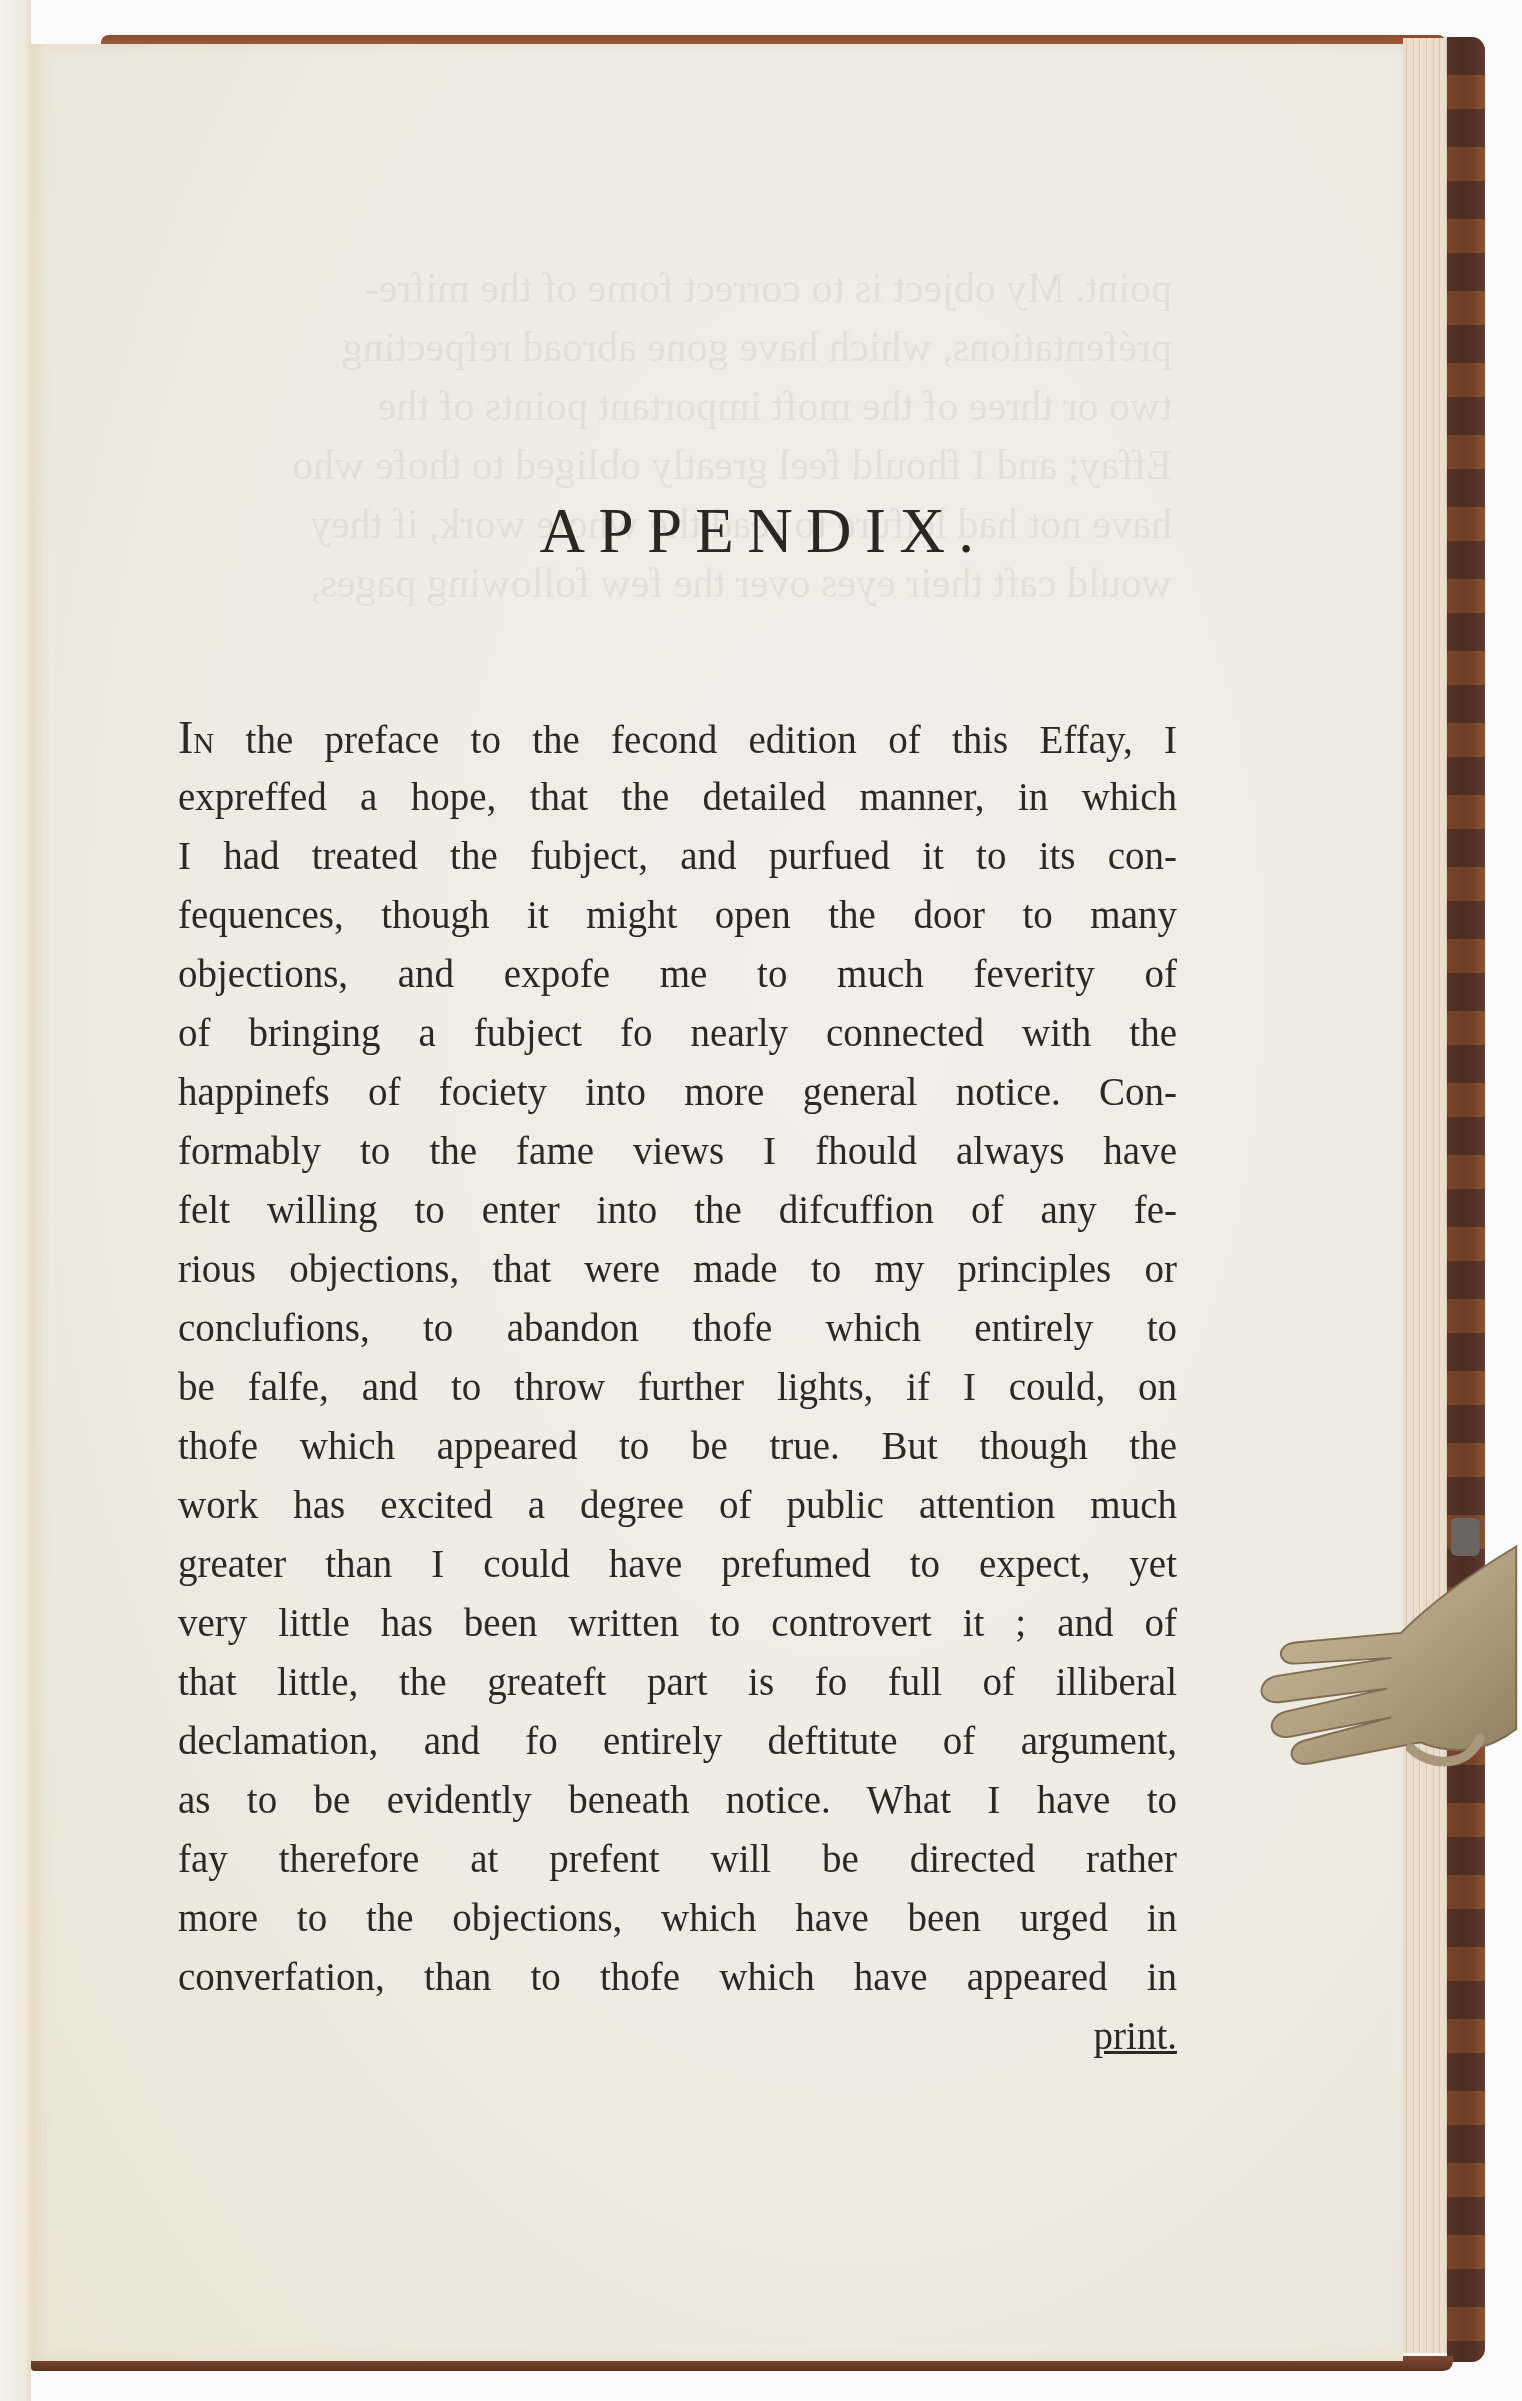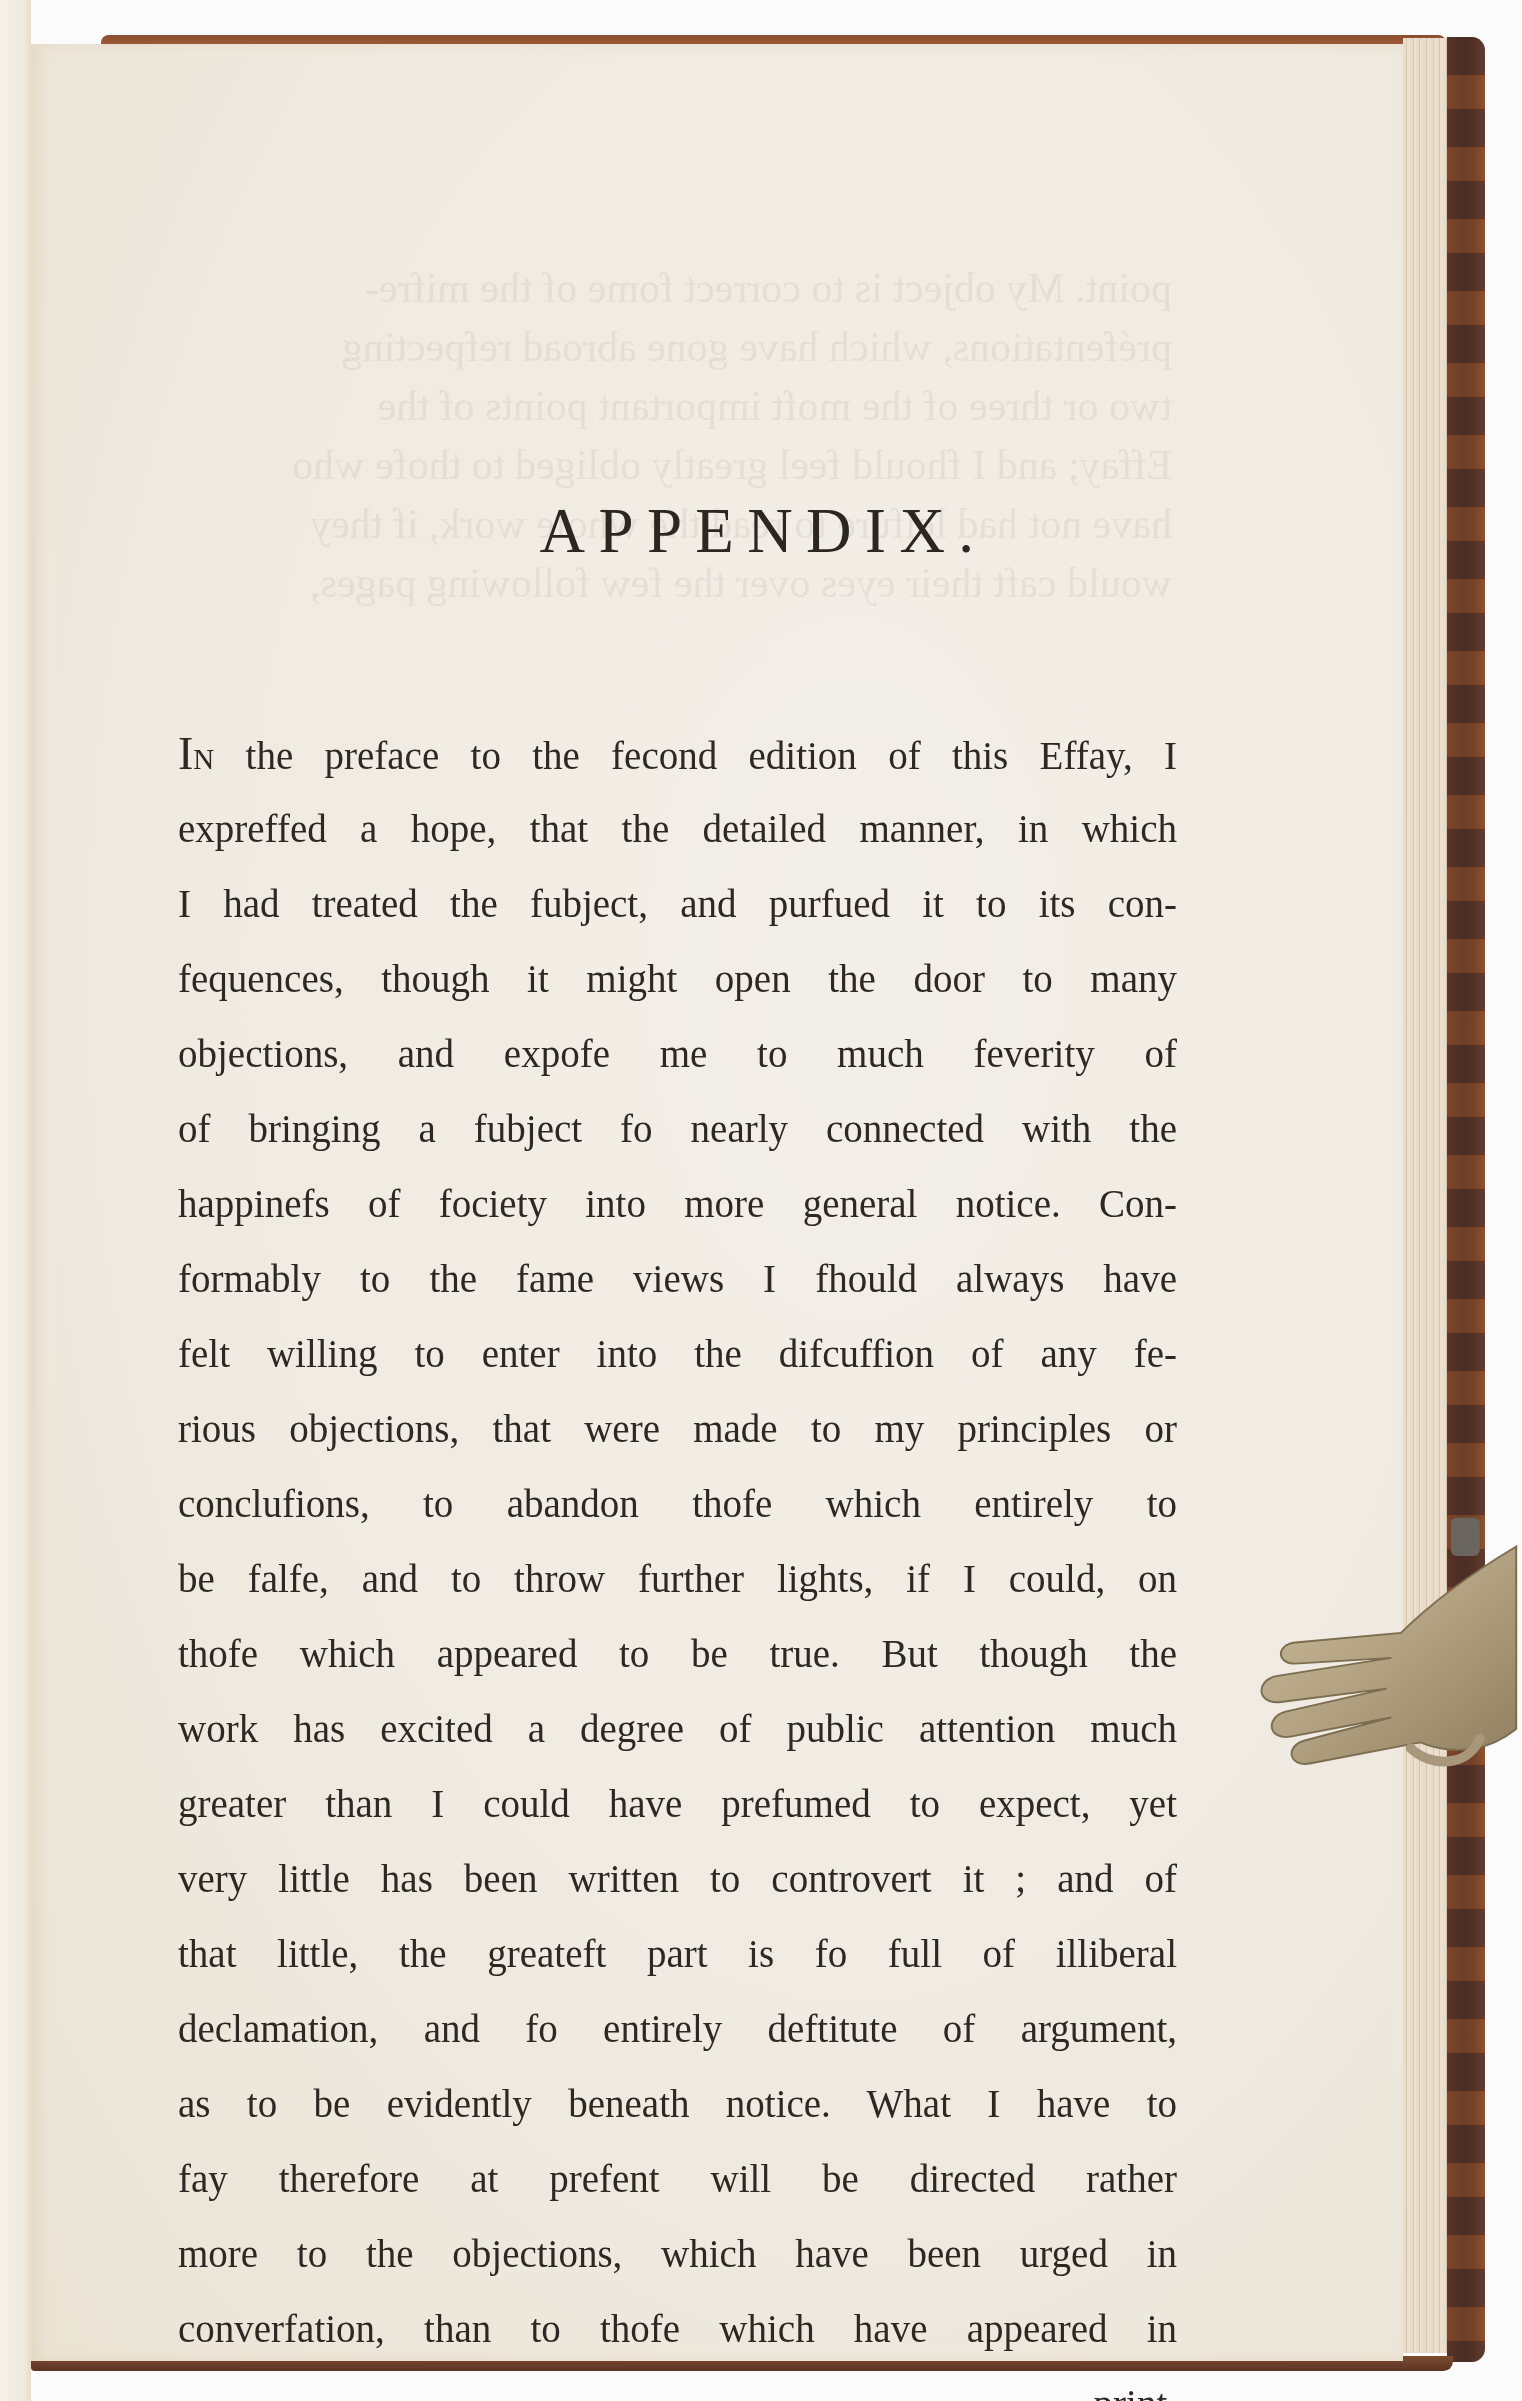--- a/index.html
+++ b/index.html
@@ -16,21 +16,21 @@
           border-radius:0 13.4px 13.4px 0; }
   .spine::after { content:""; position:absolute; inset:0;
           background:repeating-linear-gradient(180deg,rgba(60,40,40,0.55) 0 38px,rgba(140,80,50,0.35) 38px 72px); border-radius:0 13.4px 13.4px 0; }
   .bottom-board { position:absolute; left:31px; top:2356px; width:1422px; height:15.4px; background:linear-gradient(180deg,#7e4a30,#5c3424); border-radius:0 0 9.6px 3.8px; }
   .ghost { position:absolute; left:173px; top:259px; width:999px; color:rgba(120,110,100,0.10);
           font-family:"Liberation Serif", serif; font-size:42px; line-height:59px; transform:scaleX(-1); white-space:pre; }
   .heading { position:absolute; left:4px; width:1403px; top:495px; text-align:center;
           font-family:"Liberation Serif", serif; font-size:63px; letter-spacing:13.4px; color:#2c2522; padding-left:58px; }
   .body { position:absolute; left:178px; top:708px; width:999px;
           font-family:"Liberation Serif", serif; font-size:39px; line-height:59px; color:#2e2724; }
-  .line { display:block; text-align:justify; text-align-last:justify; white-space:nowrap; overflow:visible; height:59px;margin-top:16px; }
+  .line { display:block; text-align:justify; text-align-last:justify; white-space:nowrap; overflow:visible; height:59px; }
   .line.last { text-align:center; text-align-last:right;text-decoration:underline; }
   .dropcap { font-size:46px; }
   .sc { font-size:29px; }
   .hand { position:absolute; left:1228px; top:1460px; width:295px; height:317px; }
 </style>
 </head>
 <body>
 
 <div class="left-leaf"></div>
 <div class="top-board"></div>

